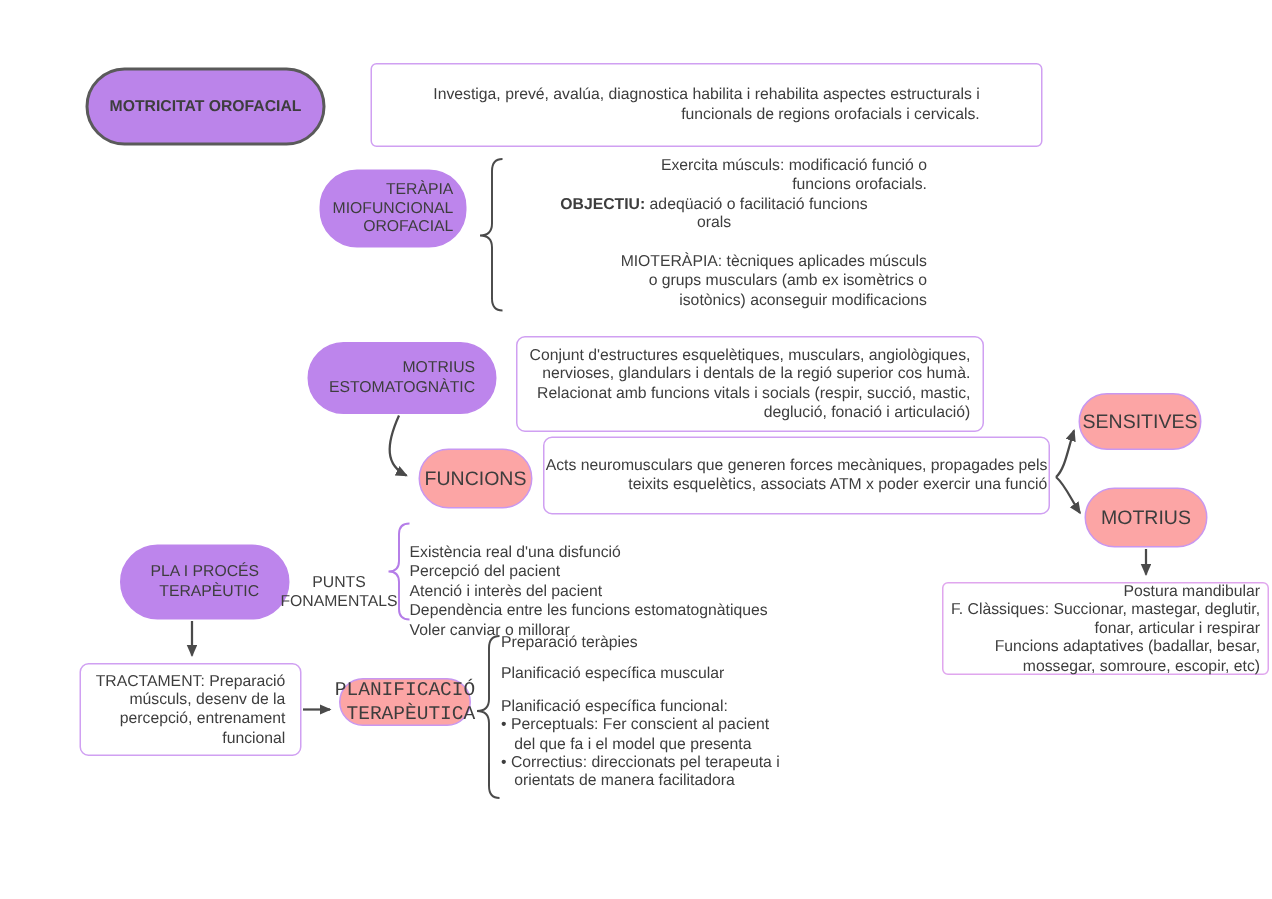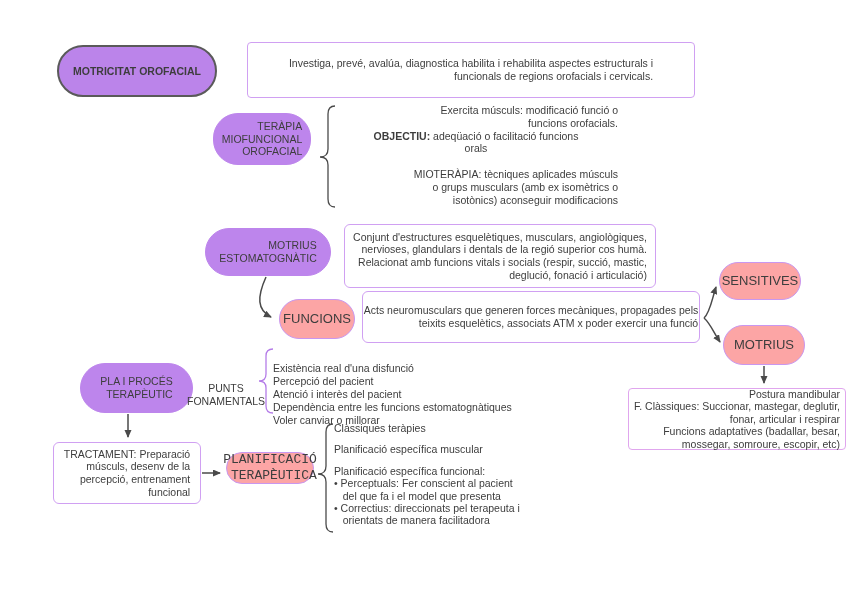--- a/index.html
+++ b/index.html
@@ -138,21 +138,21 @@
 percepció, entrenament
 funcional</span>
   </div>
 
   <div class="node outline pre" style="left:226px;top:452px;width:88px;height:32px;border-radius:22px;font-family:Liberation Mono, monospace;">
     <span class="pre">PLANIFICACIÓ
 TERAPÈUTICA</span>
   </div>
 
   <div class="label-block left" style="left:334px;top:422px;width:240px;line-height:1.18;">
-    <div class="planif-item">Clàssiques teràpies</div>
+    <div class="planif-item">Preparació teràpies</div>
     <div class="planif-item">Planificació específica muscular</div>
     <div class="planif-item">Planificació específica funcional:
 • Perceptuals: Fer conscient al pacient
    del que fa i el model que presenta
 • Correctius: direccionats pel terapeuta i
    orientats de manera facilitadora</div>
   </div>
 
 </div>
 

